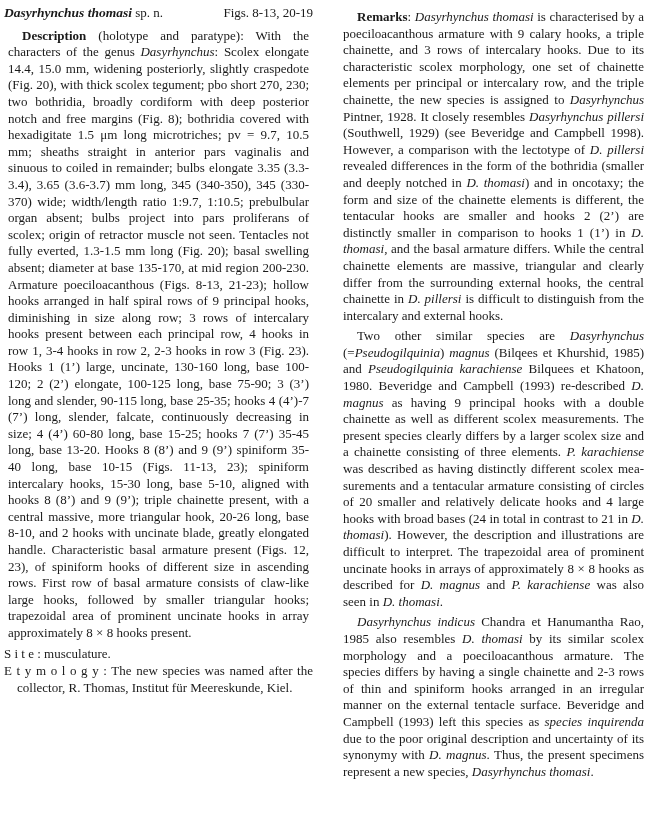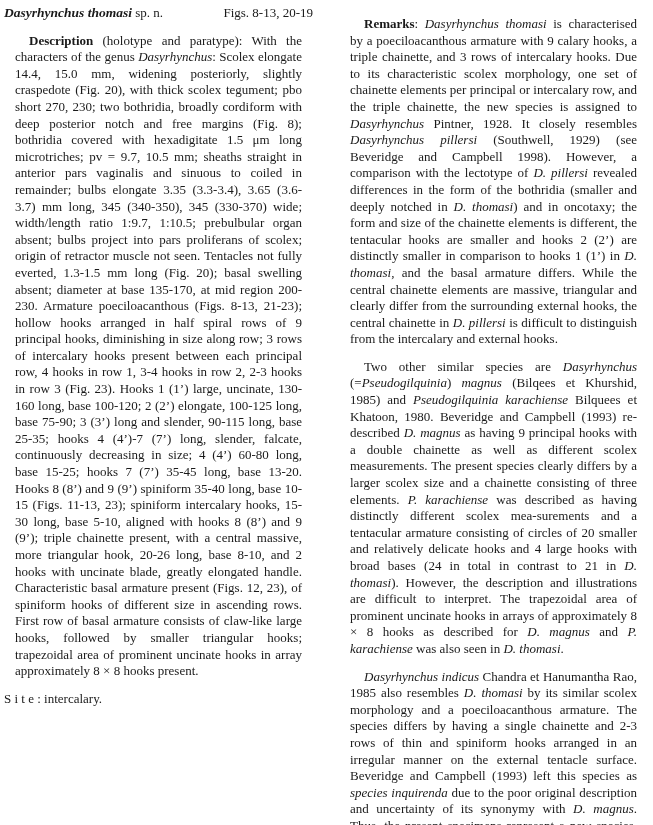--- a/index.html
+++ b/index.html
@@ -37,21 +37,21 @@
   }
   .species-name {
     font-weight: bold;
     font-style: italic;
     font-size: 13.5px;
   }
   .figs {
     white-space: nowrap;
   }
   p.para {
-    margin: 11px;
+    margin: 4px;
     text-indent: 14px;
     text-align: justify;
   }
   p.entry {
     margin: 1px 0 0 0;
     padding-left: 13px;
     text-indent: -13px;
     text-align: justify;
   }
   .b  { font-weight: bold; }
@@ -62,21 +62,22 @@
 
 <div class="page">
 
   <div class="col">
     <div class="header-row">
       <span class="title"><span class="species-name">Dasyrhynchus thomasi</span><span> sp. n.</span></span>
       <span class="figs">Figs. 8-13, 20-19</span>
     </div>
     <div id="leftBlocks">
         <p class="para"><span class="b">Description</span><span> (holotype and paratype): With the characters of the genus </span><span class="i">Dasyrhynchus</span><span>: Scolex elongate 14.4, 15.0 mm, widening posteriorly, slightly craspedote (Fig. 20), with thick scolex tegument; pbo short 270, 230; two bothridia, broadly cordiform with deep posterior notch and free margins (Fig. 8); bothridia covered with hexadigitate 1.5 μm long microtriches; pv = 9.7, 10.5 mm; sheaths straight in anterior pars vaginalis and sinuous to coiled in remainder; bulbs elongate 3.35 (3.3-3.4), 3.65 (3.6-3.7) mm long, 345 (340-350), 345 (330-370) wide; width/length ratio 1:9.7, 1:10.5; prebulbular organ absent; bulbs project into pars proliferans of scolex; origin of retractor muscle not seen. Tentacles not fully everted, 1.3-1.5 mm long (Fig. 20); basal swelling absent; diameter at base 135-170, at mid region 200-230. Armature poeciloacanthous (Figs. 8-13, 21-23); hollow hooks arranged in half spiral rows of 9 principal hooks, diminishing in size along row; 3 rows of intercalary hooks present between each principal row, 4 hooks in row 1, 3-4 hooks in row 2, 2-3 hooks in row 3 (Fig. 23). Hooks 1 (1’) large, uncinate, 130-160 long, base 100-120; 2 (2’) elongate, 100-125 long, base 75-90; 3 (3’) long and slender, 90-115 long, base 25-35; hooks 4 (4’)-7 (7’) long, slender, falcate, continuously decreasing in size; 4 (4’) 60-80 long, base 15-25; hooks 7 (7’) 35-45 long, base 13-20. Hooks 8 (8’) and 9 (9’) spiniform 35-40 long, base 10-15 (Figs. 11-13, 23); spiniform intercalary hooks, 15-30 long, base 5-10, aligned with hooks 8 (8’) and 9 (9’); triple chainette present, with a central massive, more triangular hook, 20-26 long, base 8-10, and 2 hooks with uncinate blade, greatly elongated handle. Characteristic basal armature present (Figs. 12, 23), of spiniform hooks of different size in ascending rows. First row of basal armature consists of claw-like large hooks, followed by smaller triangular hooks; trapezoidal area of prominent uncinate hooks in array approximately 8 × 8 hooks present.</span></p>
-        <p class="entry"><span>S i t e : intercalary.</span></p>
+        <p class="entry"><span>S i t e : musculature.</span></p>
+        <p class="entry"><span>E t y m o l o g y : The new species was named after the collector, R. Thomas, Institut für Meereskunde, Kiel.</span></p>
       </div>
   </div>
 
   <div class="col">
     <div id="rightBlocks">
         <p class="para"><span class="b">Remarks</span><span>: </span><span class="i">Dasyrhynchus thomasi</span><span> is characterised by a poeciloacanthous armature with 9 calary hooks, a triple chainette, and 3 rows of intercalary hooks. Due to its characteristic scolex morphology, one set of chainette elements per principal or intercalary row, and the triple chainette, the new species is assigned to </span><span class="i">Dasyrhynchus</span><span> Pintner, 1928. It closely resembles </span><span class="i">Dasyrhynchus pillersi</span><span> (Southwell, 1929) (see Beveridge and Campbell 1998). However, a comparison with the lectotype of </span><span class="i">D. pillersi</span><span> revealed differences in the form of the bothridia (smaller and deeply notched in </span><span class="i">D. thomasi</span><span>) and in oncotaxy; the form and size of the chainette elements is different, the tentacular hooks are smaller and hooks 2 (2’) are distinctly smaller in comparison to hooks 1 (1’) in </span><span class="i">D. thomasi</span><span>, and the basal armature differs. While the central chainette elements are massive, triangular and clearly differ from the surrounding external hooks, the central chainette in </span><span class="i">D. pillersi</span><span> is difficult to distinguish from the intercalary and external hooks.</span></p>
         <p class="para"><span>Two other similar species are </span><span class="i">Dasyrhynchus</span><span> (=</span><span class="i">Pseudogilquinia</span><span>) </span><span class="i">magnus</span><span> (Bilqees et Khurshid, 1985) and </span><span class="i">Pseudogilquinia karachiense</span><span> Bilquees et Khatoon, 1980. Beveridge and Campbell (1993) re-described </span><span class="i">D. magnus</span><span> as having 9 principal hooks with a double chainette as well as different scolex measurements. The present species clearly differs by a larger scolex size and a chainette consisting of three elements. </span><span class="i">P. karachiense</span><span> was described as having distinctly different scolex mea-surements and a tentacular armature consisting of circles of 20 smaller and relatively delicate hooks and 4 large hooks with broad bases (24 in total in contrast to 21 in </span><span class="i">D. thomasi</span><span>). However, the description and illustrations are difficult to interpret. The trapezoidal area of prominent uncinate hooks in arrays of approximately 8 × 8 hooks as described for </span><span class="i">D. magnus</span><span> and </span><span class="i">P. karachiense</span><span> was also seen in </span><span class="i">D. thomasi</span><span>.</span></p>
         <p class="para"><span class="i">Dasyrhynchus indicus</span><span> Chandra et Hanumantha Rao, 1985 also resembles </span><span class="i">D. thomasi</span><span> by its similar scolex morphology and a poeciloacanthous armature. The species differs by having a single chainette and 2-3 rows of thin and spiniform hooks arranged in an irregular manner on the external tentacle surface. Beveridge and Campbell (1993) left this species as </span><span class="i">species inquirenda</span><span> due to the poor original description and uncertainty of its synonymy with </span><span class="i">D. magnus</span><span>. Thus, the present specimens represent a new species, </span><span class="i">Dasyrhynchus thomasi</span><span>.</span></p>
       </div>
   </div>

